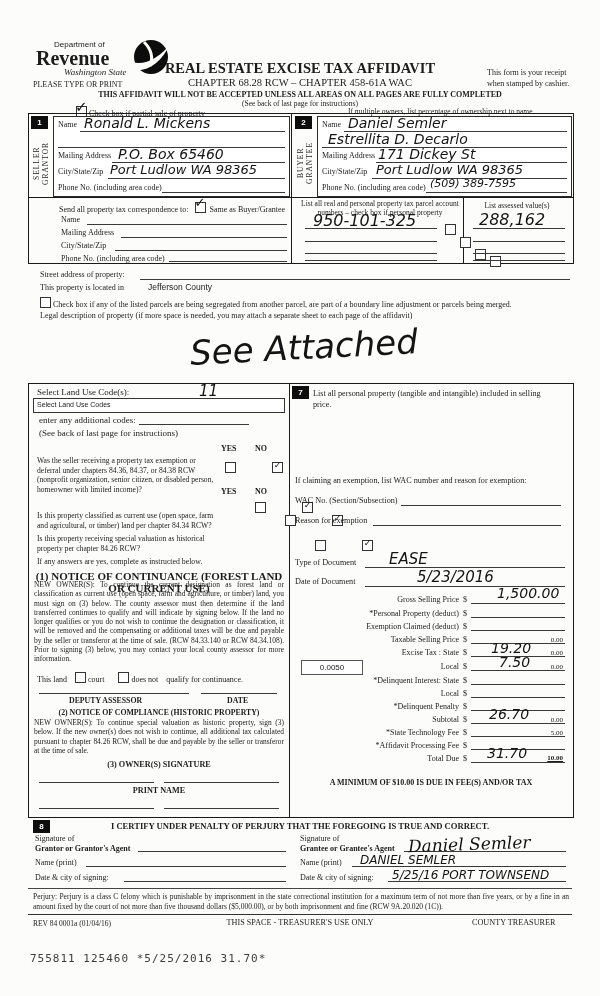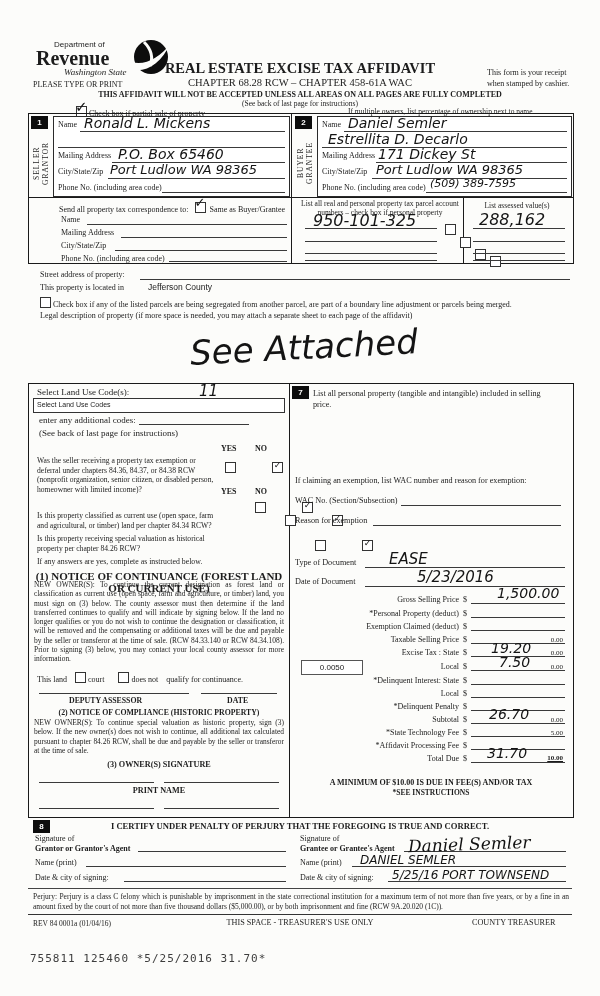--- a/index.html
+++ b/index.html
@@ -288,21 +288,20 @@
     <div class="abs ser" style="left:434px;top:357px;font-size:8px;">$</div>
     <div class="abs line" style="left:442px;top:365px;width:94px;"></div>
 
     <div class="abs money-label ser" style="left:300px;top:370px;width:130px;">Total Due</div>
     <div class="abs ser" style="left:434px;top:370px;font-size:8px;">$</div>
     <div class="abs line" style="left:442px;top:378px;width:94px;"></div>
     <div class="abs hand" style="left:458px;top:361px;font-size:14px;">31.70</div>
     <div class="abs pv rt ser b" style="left:486px;top:370px;width:48px;text-decoration:underline;">10.00</div>
 
     <div class="abs ser b ctr" style="left:264px;top:394px;width:276px;font-size:8px;">A MINIMUM OF $10.00 IS DUE IN FEE(S) AND/OR TAX</div>
-    <div class="abs ser b ctr" style="left:264px;top:404px;width:276px;font-size:7.5px;">*SEE INSTRUCTIONS</div>
   </div>
 
   <div class="abs numbox" style="left:33px;top:820px;">8</div>
   <div class="abs ser b ctr" style="left:60px;top:821px;width:480px;font-size:8.6px;">I CERTIFY UNDER PENALTY OF PERJURY THAT THE FOREGOING IS TRUE AND CORRECT.</div>
 
   <div class="abs ser" style="left:35px;top:834px;font-size:8px;">Signature of</div>
   <div class="abs ser b" style="left:35px;top:844px;font-size:8px;">Grantor or Grantor's Agent</div>
   <div class="abs line" style="left:138px;top:851px;width:148px;"></div>
   <div class="abs ser" style="left:35px;top:858px;font-size:8px;">Name (print)</div>
   <div class="abs line" style="left:86px;top:866px;width:200px;"></div>

